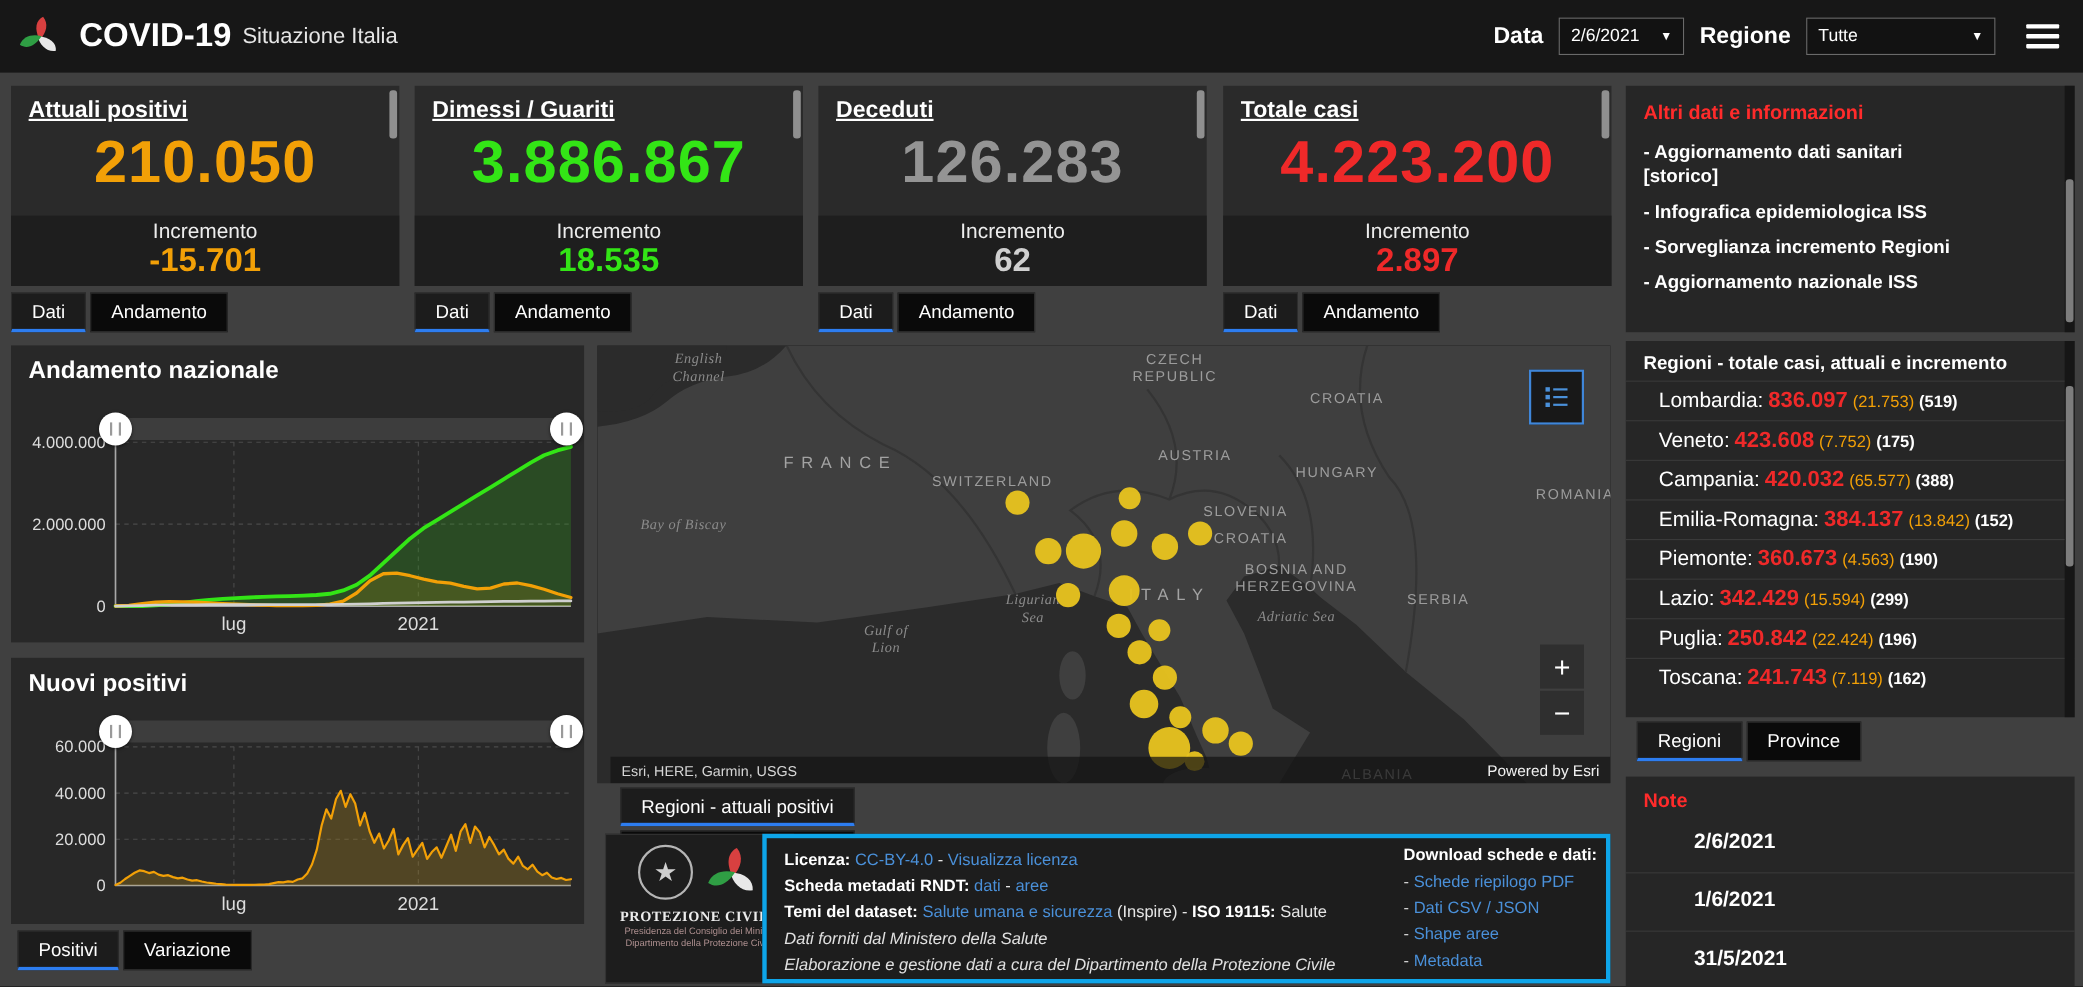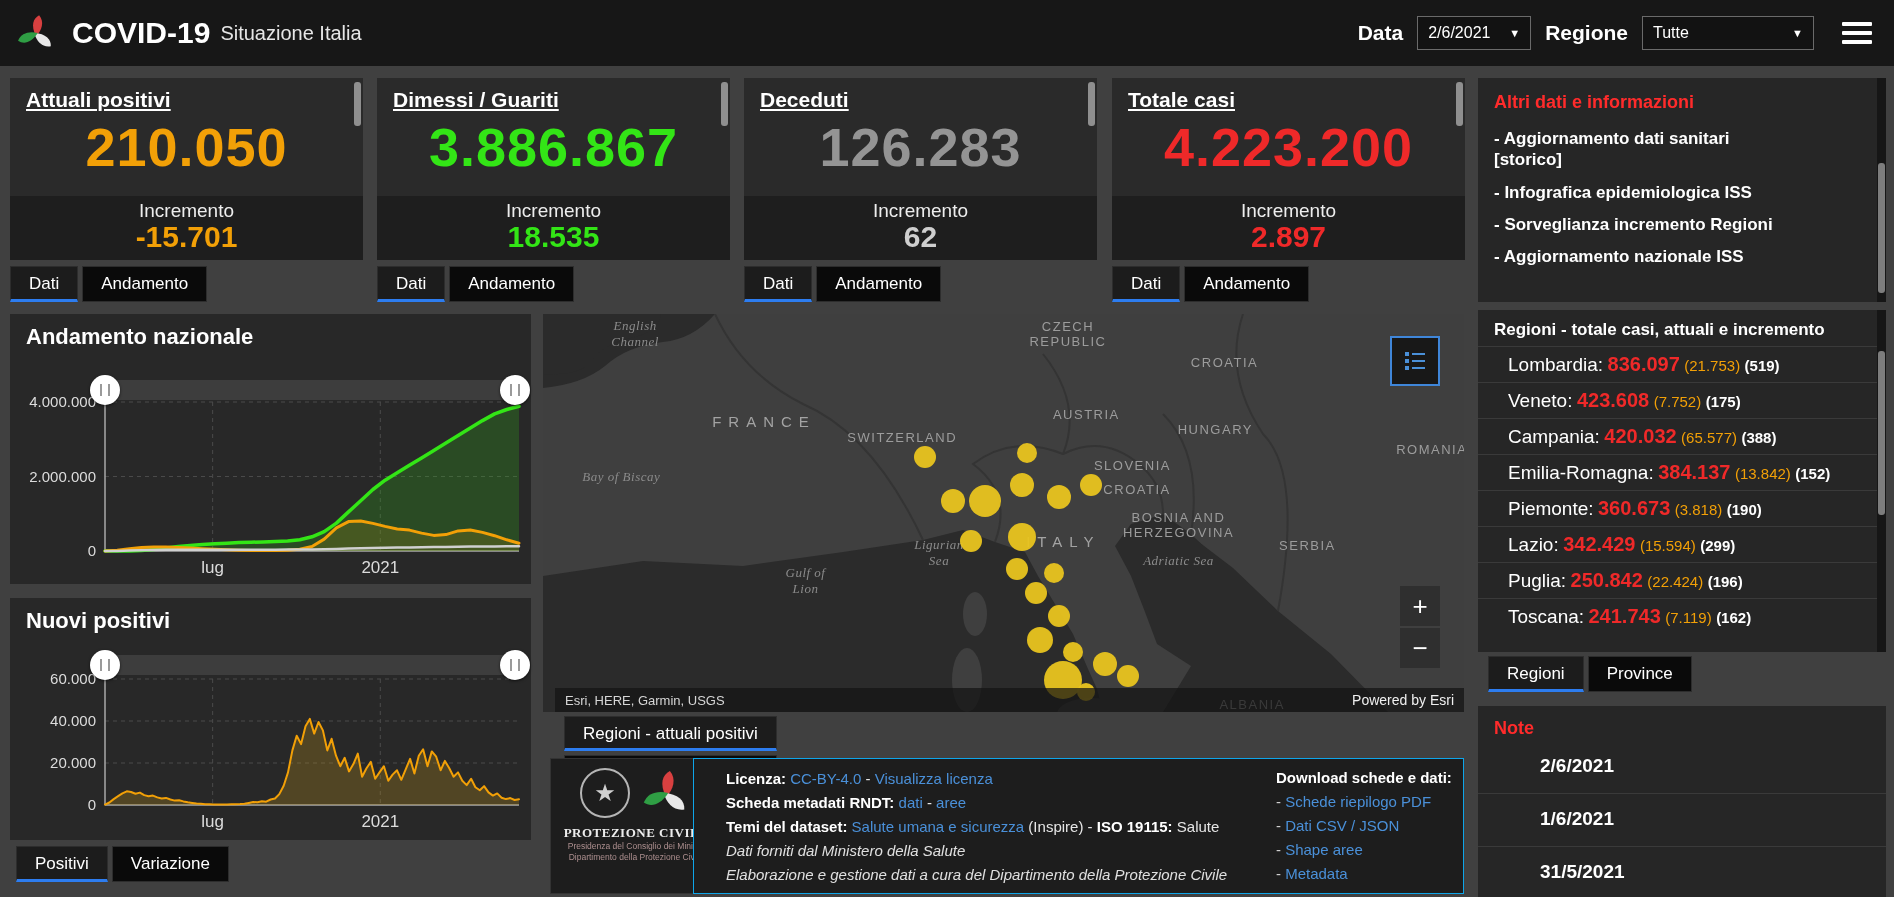--- a/index.html
+++ b/index.html
@@ -71,21 +71,21 @@
   .note-heading{color:#ff2b2b;font-size:18px;font-weight:bold;padding:12px 16px 2px 16px;}
   .note-item{color:#fff;font-size:19px;font-weight:bold;padding:14px 0 16px 62px;border-bottom:1px solid #3a3a3a;}
   .note-item:last-child{border-bottom:none;}
 
   
   .footer-logos{position:absolute;left:550px;top:758px;width:172px;height:136px;background:#1d1d1d;border:1px solid #333;box-sizing:border-box;display:flex;flex-direction:column;align-items:center;}
   .logo-row{display:flex;align-items:center;gap:10px;margin-top:8px;}
   .emblem{width:46px;height:46px;border-radius:50%;border:2px solid #b5b5b5;display:flex;align-items:center;justify-content:center;color:#cfcfcf;font-size:24px;}
   .pc-title{font-family:"Liberation Serif",serif;color:#ececec;font-size:13px;font-weight:bold;margin-top:6px;letter-spacing:.5px;}
   .pc-sub{color:#ad8f8f;font-size:8.5px;line-height:1.25;text-align:center;}
-  .footer-info{position:absolute;left:693px;top:758px;width:771px;height:136px;background:#1d1d1d;border:1px solid #0ea5e9;box-sizing:border-box;padding:8px 0 0 32px;}
+  .footer-info{position:absolute;left:693px;top:758px;width:771px;height:136px;background:#1d1d1d;border:4px solid #0ea5e9;box-sizing:border-box;padding:8px 0 0 16px;}
   .footer-line{font-size:15px;line-height:24px;color:#e6e6e6;}
   .seg-b{font-weight:bold;color:#fff;}
   .seg-l{color:#4a90d9;cursor:pointer;}
   .seg-p{color:#e6e6e6;}
   .seg-i{font-style:italic;color:#e0e0e0;}
   .download-block{position:absolute;left:1276px;top:766px;width:186px;}
   .download-heading{font-size:15px;font-weight:bold;color:#fff;line-height:24px;}
   .download-link{font-size:15px;line-height:24px;color:#4a90d9;cursor:pointer;}
   .download-link .dash{color:#cfcfcf;}
 </style>
@@ -352,21 +352,21 @@
       </div>
   </div>
 
   <div class="right-panel" style="top:310px;height:342px">
     <div class="regions-heading">Regioni - totale casi, attuali e incremento</div>
     <div id="region-rows">
         <div class="region-row"><span class="region-name">Lombardia:</span> <span class="region-total">836.097</span> <span class="region-actual">(21.753)</span> <span class="region-inc">(519)</span></div>
         <div class="region-row"><span class="region-name">Veneto:</span> <span class="region-total">423.608</span> <span class="region-actual">(7.752)</span> <span class="region-inc">(175)</span></div>
         <div class="region-row"><span class="region-name">Campania:</span> <span class="region-total">420.032</span> <span class="region-actual">(65.577)</span> <span class="region-inc">(388)</span></div>
         <div class="region-row"><span class="region-name">Emilia-Romagna:</span> <span class="region-total">384.137</span> <span class="region-actual">(13.842)</span> <span class="region-inc">(152)</span></div>
-        <div class="region-row"><span class="region-name">Piemonte:</span> <span class="region-total">360.673</span> <span class="region-actual">(3.818)</span> <span class="region-inc">(190)</span></div>
+        <div class="region-row"><span class="region-name">Piemonte:</span> <span class="region-total">360.673</span> <span class="region-actual">(4.563)</span> <span class="region-inc">(190)</span></div>
         <div class="region-row"><span class="region-name">Lazio:</span> <span class="region-total">342.429</span> <span class="region-actual">(15.594)</span> <span class="region-inc">(299)</span></div>
         <div class="region-row"><span class="region-name">Puglia:</span> <span class="region-total">250.842</span> <span class="region-actual">(22.424)</span> <span class="region-inc">(196)</span></div>
         <div class="region-row"><span class="region-name">Toscana:</span> <span class="region-total">241.743</span> <span class="region-actual">(7.119)</span> <span class="region-inc">(162)</span></div>
       </div>
     <div class="panel-scroll">
         <div class="thumb" style="top:12%;height:48%"></div>
       </div>
   </div>
   <div class="chart-tabs" style="left:1488px;top:656px">
     <div class="tab active">Regioni</div>

